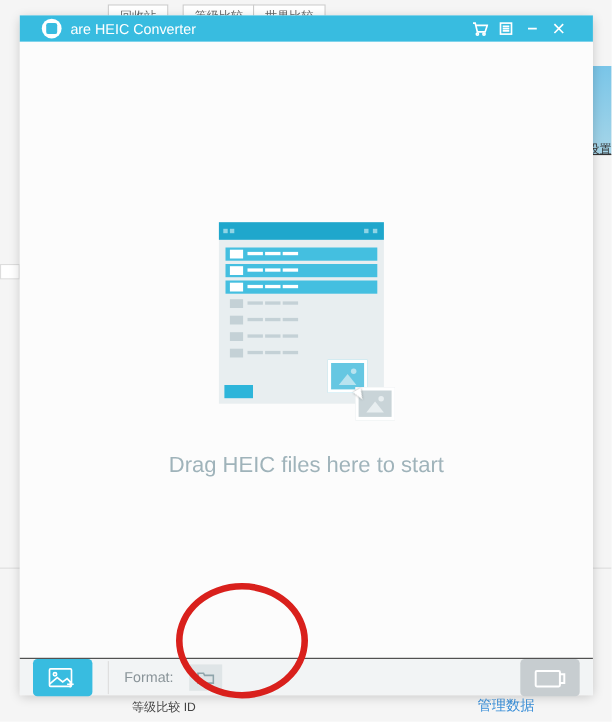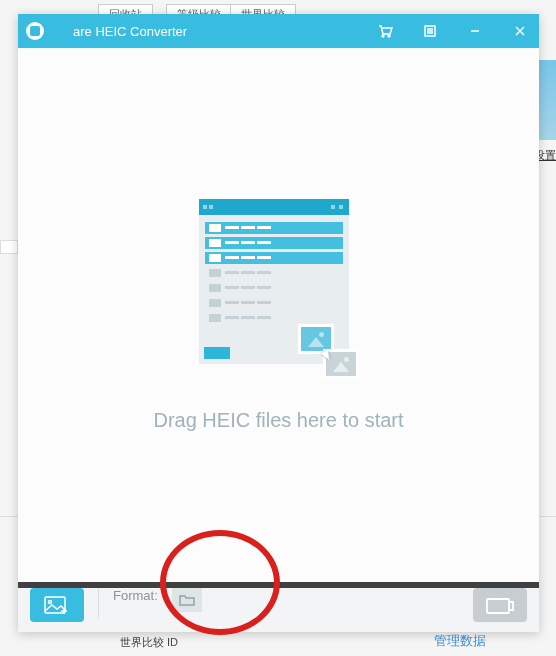--- a/index.html
+++ b/index.html
@@ -35,21 +35,21 @@
       position: absolute;
       right: 0;
       top: 60px;
       width: 20px;
       height: 80px;
       background: linear-gradient(180deg, #79c5e8, #a6d5e8);
     }
     .bg-right-text {
       position: absolute;
       right: 0;
-      top: 148px;
+      top: 128px;
       font-size: 11px;
       color: #333;
       text-decoration: underline;
     }
     .bg-bottom-border {
       position: absolute;
       top: 240px;
       left: 0;
       width: 18px;
       height: 14px;
@@ -83,28 +83,27 @@
       top: 14px;
       left: 18px;
       width: 521px;
       height: 618px;
       background: #fcfcfc;
       box-shadow: 0 2px 10px rgba(0,0,0,0.2);
       display: flex;
       flex-direction: column;
     }
     .titlebar {
-      height: 34px;
+      height: 24px;
       background: #38bce0;
       display: flex;
       align-items: center;
-      padding: 0 8px;
+      padding: 0 20px;
       color: #fff;
       font-size: 13px;
-      gap: 21px;
     }
     .app-icon {
       width: 18px;
       height: 18px;
       border-radius: 50%;
       background: #fff;
       display: flex;
       align-items: center;
       justify-content: center;
       margin-right: 8px;
@@ -295,25 +294,25 @@
       border-top: 10px solid #fff;
       transform: rotate(-30deg);
       filter: drop-shadow(0 0 1px rgba(0,0,0,0.4));
     }
     .drop-text {
       font-size: 20px;
       color: #9fb3ba;
       font-weight: 300;
     }
     .bottom-bar {
-      height: 50px;
+      height: 34px;
       background: #f2f4f5;
-      border-top: 6px solid #404040;
-      display: flex;
-      align-items: flex-start;
+      border-top: 1px solid #404040;
+      display: flex;
+      align-items: center;
       padding: 0 12px;
     }
     .add-btn {
       width: 54px;
       height: 34px;
       background: #38bce0;
       border-radius: 4px;
       display: flex;
       align-items: center;
       justify-content: center;
@@ -406,21 +405,21 @@
 <body>
 
 <div class="background-fragments">
   <div class="bg-tab" style="left:98px">回收站</div>
   <div class="bg-tab" style="left:166px">等级比较</div>
   <div class="bg-tab" style="left:230px">世界比较</div>
   <div class="bg-right-thumb"></div>
   <div class="bg-right-text">设置</div>
   <div class="bg-bottom-border"></div>
   <div class="bg-bottom-line"></div>
-  <div class="bg-bottom-text1">世界比较 ID</div>
+  <div class="bg-bottom-text1">等级比较 ID</div>
   <div class="bg-bottom-text2">管理数据</div>
 </div>
 
 <div class="app-window">
 
   <div class="titlebar">
     <div class="app-icon">
       <div class="app-icon-inner"></div>
     </div>
     <span class="title-text">are HEIC Converter</span>

